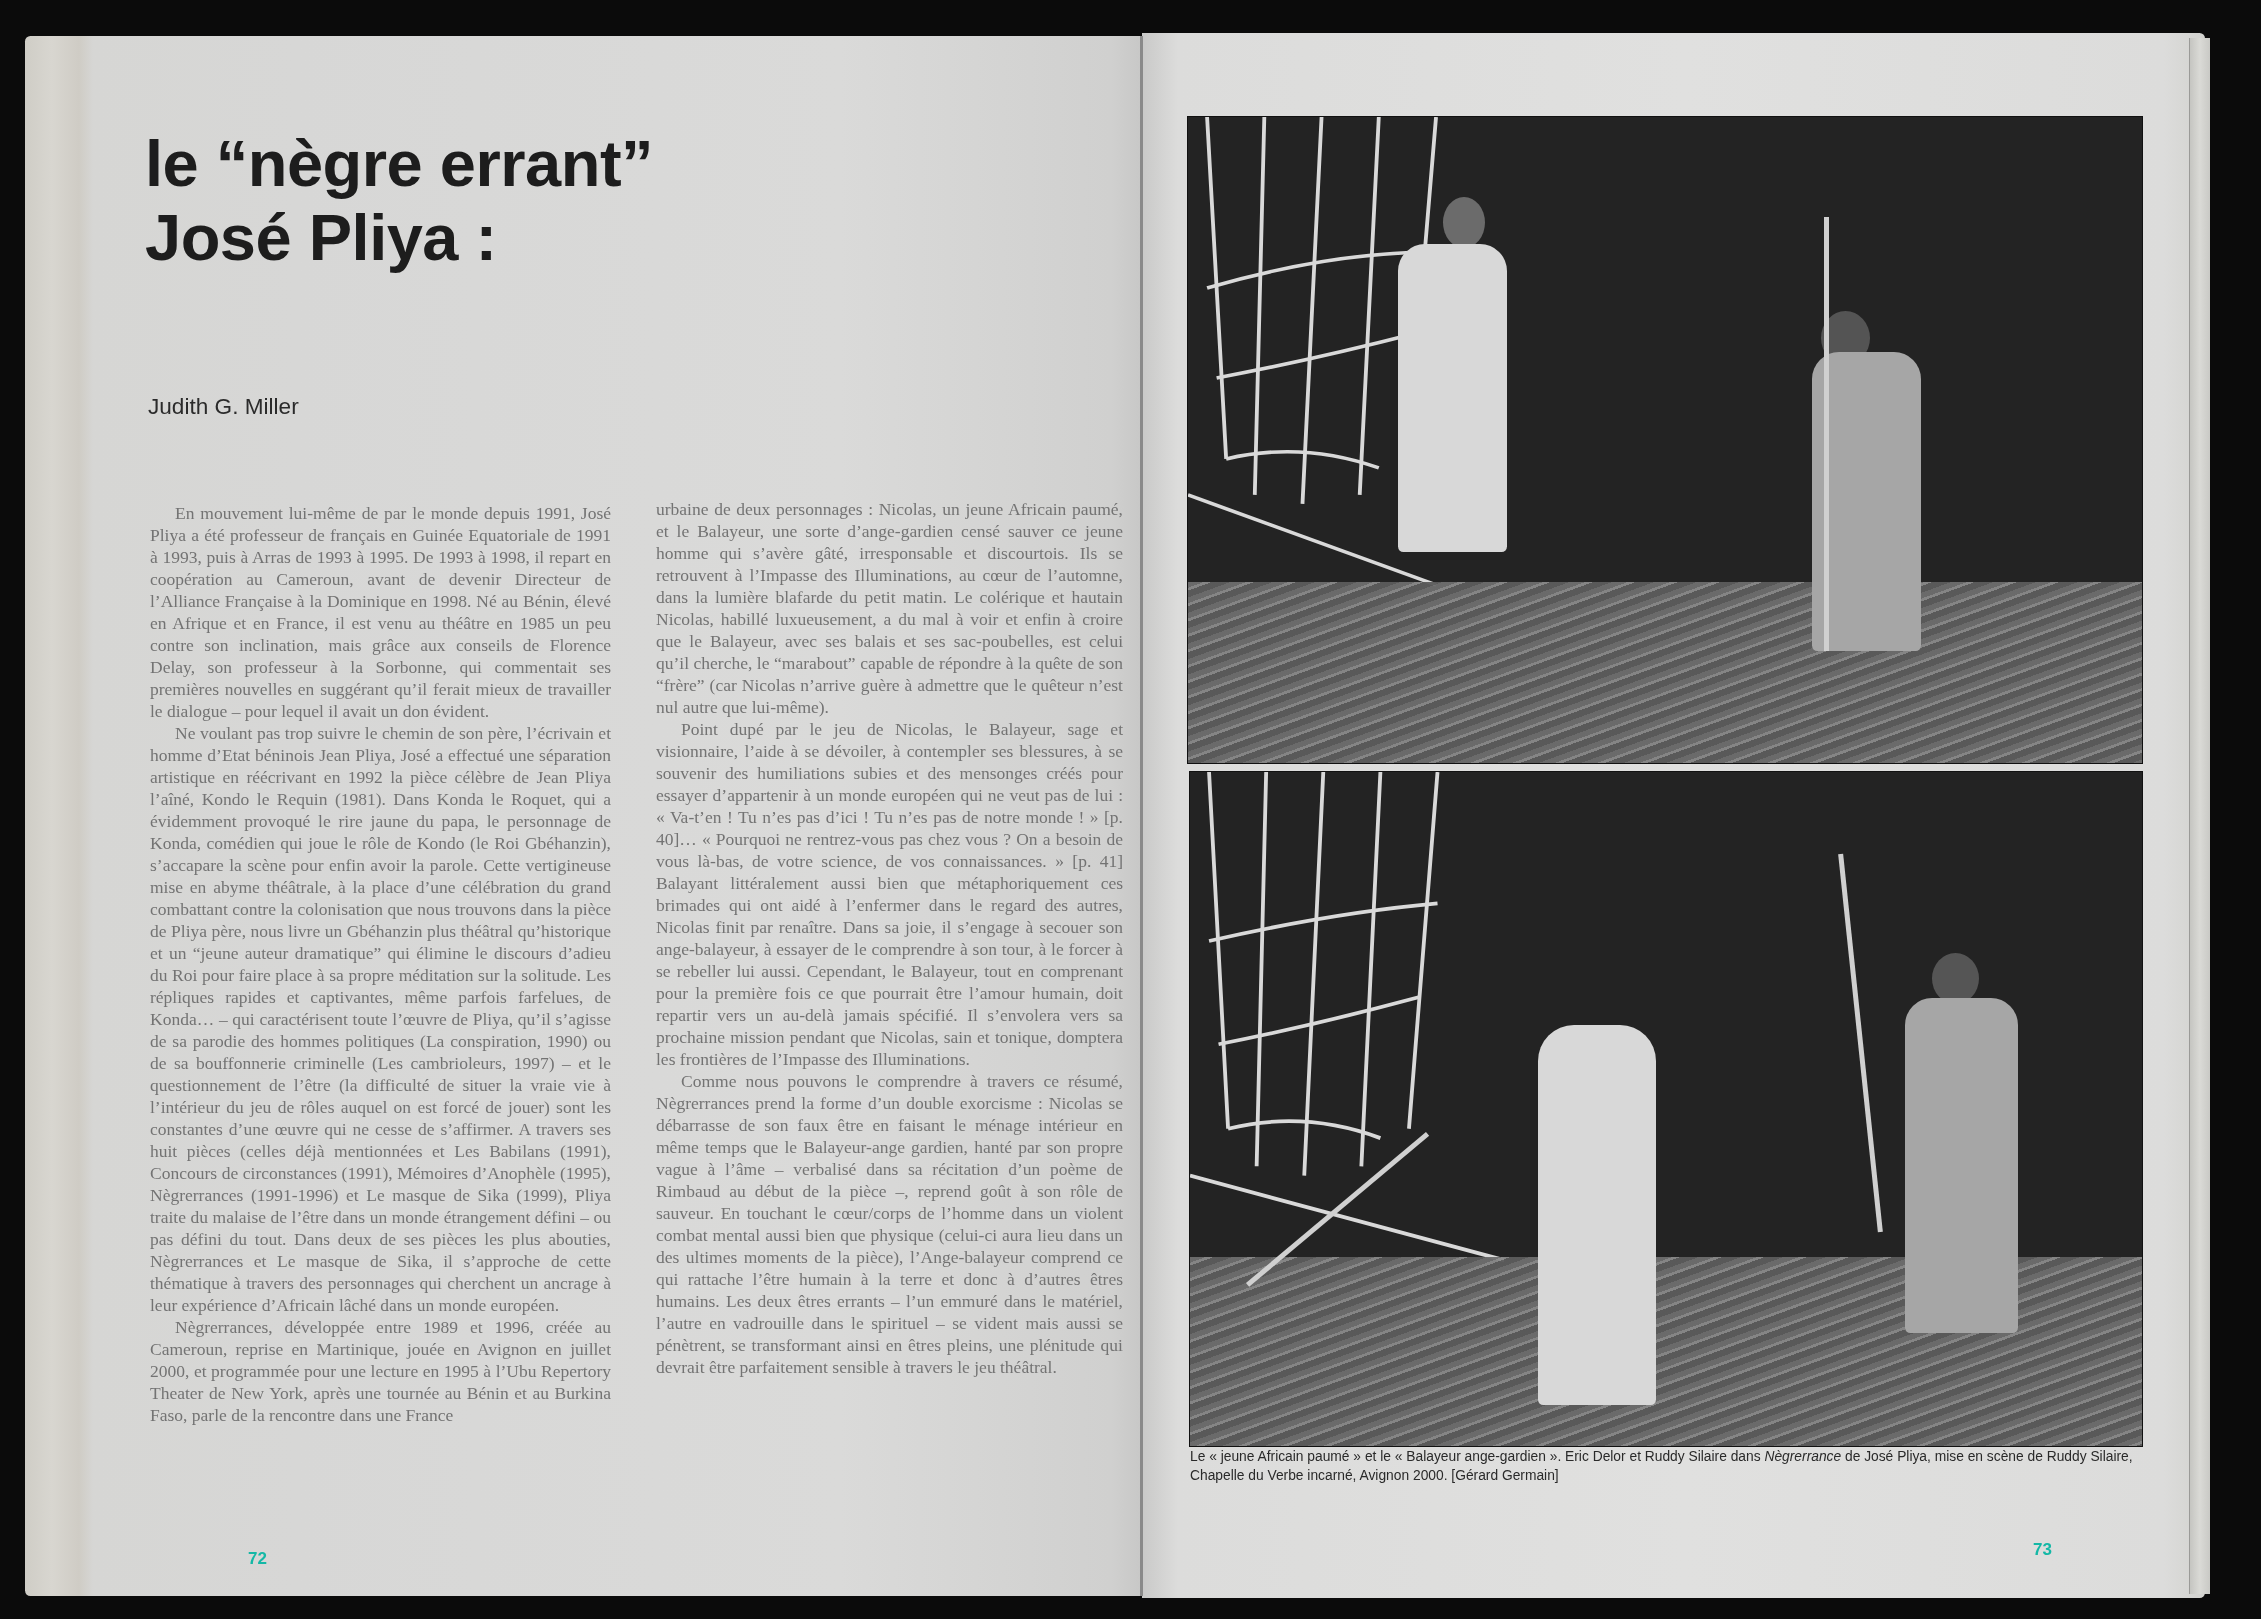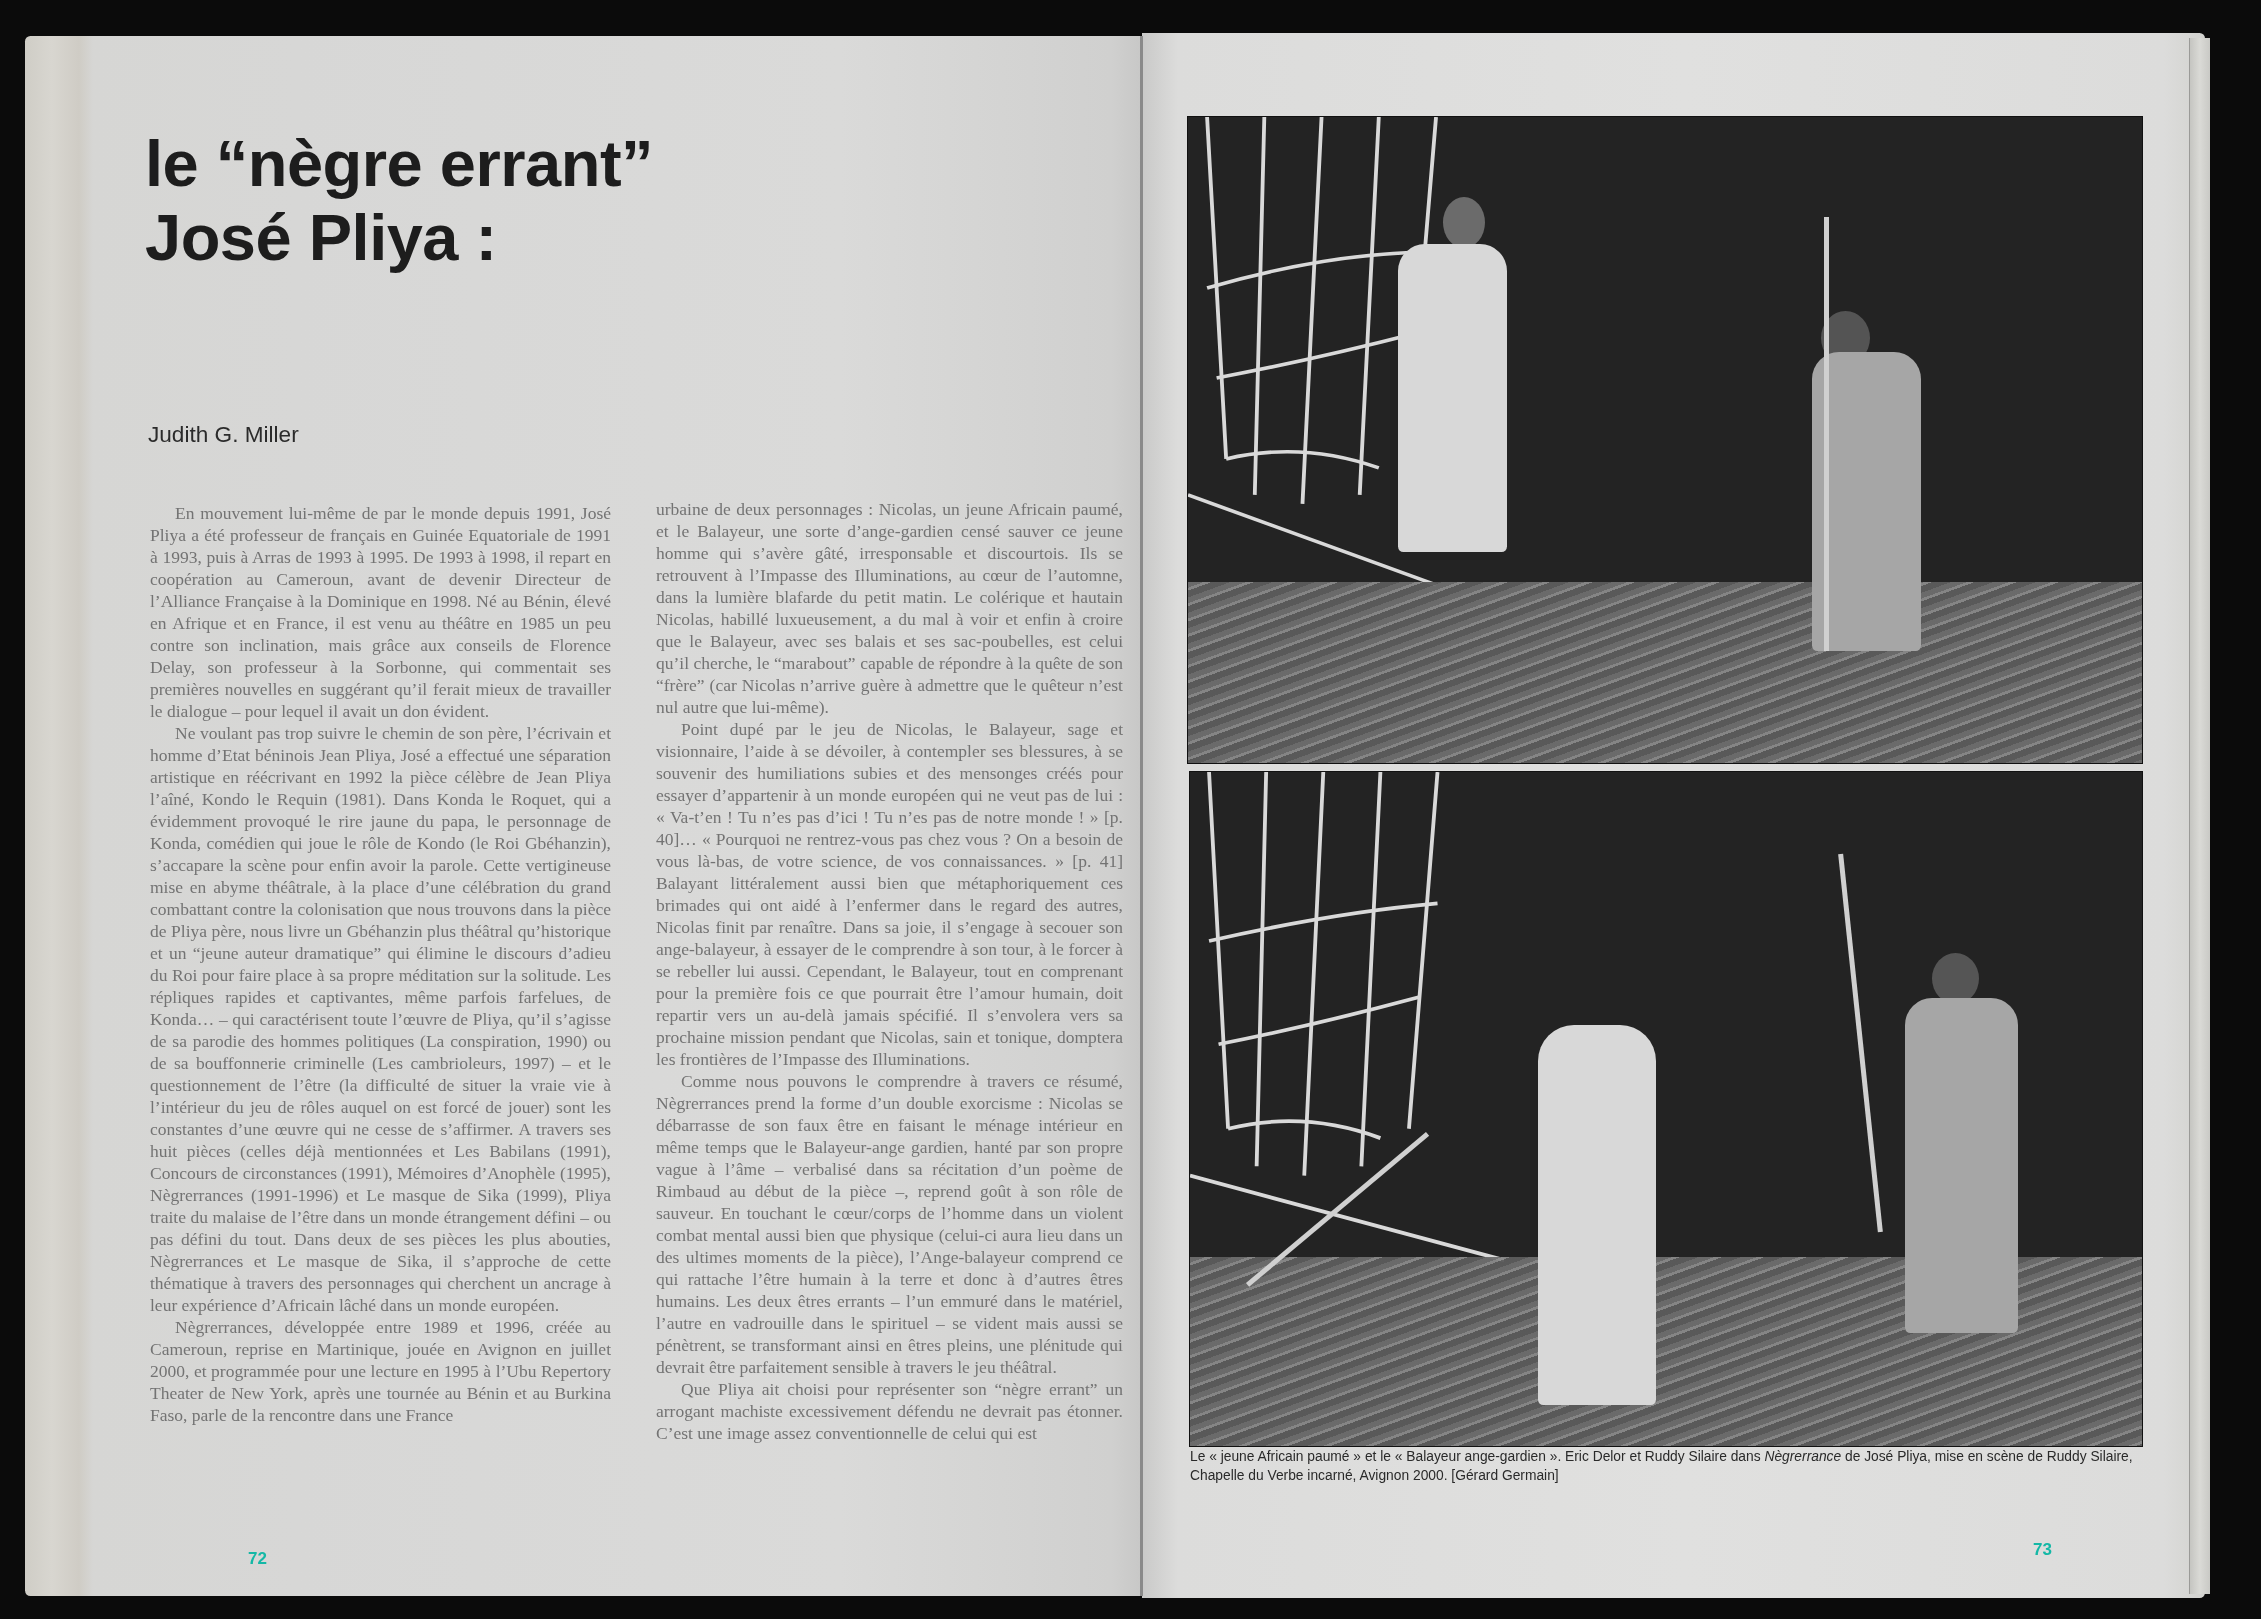--- a/index.html
+++ b/index.html
@@ -30,21 +30,21 @@
   }
 
   .title {
     position:absolute; left:145px; top:127px; margin:0;
     font-family:"Liberation Sans", sans-serif; font-weight:bold; color:#1d1d1d;
     font-size:65px; line-height:74px; letter-spacing:-0.5px;
   }
   .title span { display:block; }
   .author {
     position:absolute; left:148px; top:394px;
-    font-family:"Liberation Sans", sans-serif; font-size:22.6px; color:#2b2b2b;margin-top:28px;
+    font-family:"Liberation Sans", sans-serif; font-size:22.6px; color:#2b2b2b;
   }
 
   .column {
     position:absolute; font-size:17.5px; line-height:22px; text-align:justify; color:#737373;
   }
   .column p { margin:0; text-indent:25px; }
   .column p.no-indent { text-indent:0; }
   #col-1 { left:150px; top:502px; width:461px; }
   #col-2 { left:644px; top:498px; width:467px;margin-left:12px; }
 
@@ -97,21 +97,20 @@
 <div class="column" id="col-1">
   <p>En mouvement lui-même de par le monde depuis 1991, José Pliya a été professeur de français en Guinée Equatoriale de 1991 à 1993, puis à Arras de 1993 à 1995. De 1993 à 1998, il repart en coopération au Cameroun, avant de devenir Directeur de l’Alliance Française à la Dominique en 1998. Né au Bénin, élevé en Afrique et en France, il est venu au théâtre en 1985 un peu contre son inclination, mais grâce aux conseils de Florence Delay, son professeur à la Sorbonne, qui commentait ses premières nouvelles en suggérant qu’il ferait mieux de travailler le dialogue – pour lequel il avait un don évident.</p>
   <p>Ne voulant pas trop suivre le chemin de son père, l’écrivain et homme d’Etat béninois Jean Pliya, José a effectué une séparation artistique en réécrivant en 1992 la pièce célèbre de Jean Pliya l’aîné, Kondo le Requin (1981). Dans Konda le Roquet, qui a évidemment provoqué le rire jaune du papa, le personnage de Konda, comédien qui joue le rôle de Kondo (le Roi Gbéhanzin), s’accapare la scène pour enfin avoir la parole. Cette vertigineuse mise en abyme théâtrale, à la place d’une célébration du grand combattant contre la colonisation que nous trouvons dans la pièce de Pliya père, nous livre un Gbéhanzin plus théâtral qu’historique et un “jeune auteur dramatique” qui élimine le discours d’adieu du Roi pour faire place à sa propre méditation sur la solitude. Les répliques rapides et captivantes, même parfois farfelues, de Konda… – qui caractérisent toute l’œuvre de Pliya, qu’il s’agisse de sa parodie des hommes politiques (La conspiration, 1990) ou de sa bouffonnerie criminelle (Les cambrioleurs, 1997) – et le questionnement de l’être (la difficulté de situer la vraie vie à l’intérieur du jeu de rôles auquel on est forcé de jouer) sont les constantes d’une œuvre qui ne cesse de s’affirmer. A travers ses huit pièces (celles déjà mentionnées et Les Babilans (1991), Concours de circonstances (1991), Mémoires d’Anophèle (1995), Nègrerrances (1991-1996) et Le masque de Sika (1999), Pliya traite du malaise de l’être dans un monde étrangement défini – ou pas défini du tout. Dans deux de ses pièces les plus abouties, Nègrerrances et Le masque de Sika, il s’approche de cette thématique à travers des personnages qui cherchent un ancrage à leur expérience d’Africain lâché dans un monde européen.</p>
   <p>Nègrerrances, développée entre 1989 et 1996, créée au Cameroun, reprise en Martinique, jouée en Avignon en juillet 2000, et programmée pour une lecture en 1995 à l’Ubu Repertory Theater de New York, après une tournée au Bénin et au Burkina Faso, parle de la rencontre dans une France</p>
 </div>
 
 <div class="column" id="col-2">
   <p class="no-indent">urbaine de deux personnages : Nicolas, un jeune Africain paumé, et le Balayeur, une sorte d’ange-gardien censé sauver ce jeune homme qui s’avère gâté, irresponsable et discourtois. Ils se retrouvent à l’Impasse des Illuminations, au cœur de l’automne, dans la lumière blafarde du petit matin. Le colérique et hautain Nicolas, habillé luxueusement, a du mal à voir et enfin à croire que le Balayeur, avec ses balais et ses sac-poubelles, est celui qu’il cherche, le “marabout” capable de répondre à la quête de son “frère” (car Nicolas n’arrive guère à admettre que le quêteur n’est nul autre que lui-même).</p>
   <p>Point dupé par le jeu de Nicolas, le Balayeur, sage et visionnaire, l’aide à se dévoiler, à contempler ses blessures, à se souvenir des humiliations subies et des mensonges créés pour essayer d’appartenir à un monde européen qui ne veut pas de lui : « Va-t’en ! Tu n’es pas d’ici ! Tu n’es pas de notre monde ! » [p. 40]… « Pourquoi ne rentrez-vous pas chez vous ? On a besoin de vous là-bas, de votre science, de vos connaissances. » [p. 41] Balayant littéralement aussi bien que métaphoriquement ces brimades qui ont aidé à l’enfermer dans le regard des autres, Nicolas finit par renaître. Dans sa joie, il s’engage à secouer son ange-balayeur, à essayer de le comprendre à son tour, à le forcer à se rebeller lui aussi. Cependant, le Balayeur, tout en comprenant pour la première fois ce que pourrait être l’amour humain, doit repartir vers un au-delà jamais spécifié. Il s’envolera vers sa prochaine mission pendant que Nicolas, sain et tonique, domptera les frontières de l’Impasse des Illuminations.</p>
   <p>Comme nous pouvons le comprendre à travers ce résumé, Nègrerrances prend la forme d’un double exorcisme : Nicolas se débarrasse de son faux être en faisant le ménage intérieur en même temps que le Balayeur-ange gardien, hanté par son propre vague à l’âme – verbalisé dans sa récitation d’un poème de Rimbaud au début de la pièce –, reprend goût à son rôle de sauveur. En touchant le cœur/corps de l’homme dans un violent combat mental aussi bien que physique (celui-ci aura lieu dans un des ultimes moments de la pièce), l’Ange-balayeur comprend ce qui rattache l’être humain à la terre et donc à d’autres êtres humains. Les deux êtres errants – l’un emmuré dans le matériel, l’autre en vadrouille dans le spirituel – se vident mais aussi se pénètrent, se transformant ainsi en êtres pleins, une plénitude qui devrait être parfaitement sensible à travers le jeu théâtral.</p>
-  <p>Que Pliya ait choisi pour représenter son “nègre errant” un arrogant machiste excessivement défendu ne devrait pas étonner. C’est une image assez conventionnelle de celui qui est</p>
 </div>
 
 <div class="page-number" id="page-num-left">72</div>
 
 <div class="photo" id="photo-1" title="Stage photo: man in white shirt, vest and tie stands hands on hips near rope net; sweeper in long coat and cap holds broom; debris on floor">
   <svg class="net" viewBox="0 0 400 560" preserveAspectRatio="none">
     <g stroke="#d9d9d9" stroke-width="4" fill="none">
       <path d="M20 0 L40 380 M80 0 L70 420 M140 0 L120 430 M200 0 L180 420 M260 0 L230 380"></path>
       <path d="M20 190 Q150 150 260 150 M30 290 Q130 270 240 240 M40 380 Q120 360 200 390"></path>
       <path d="M0 420 L260 520"></path>

